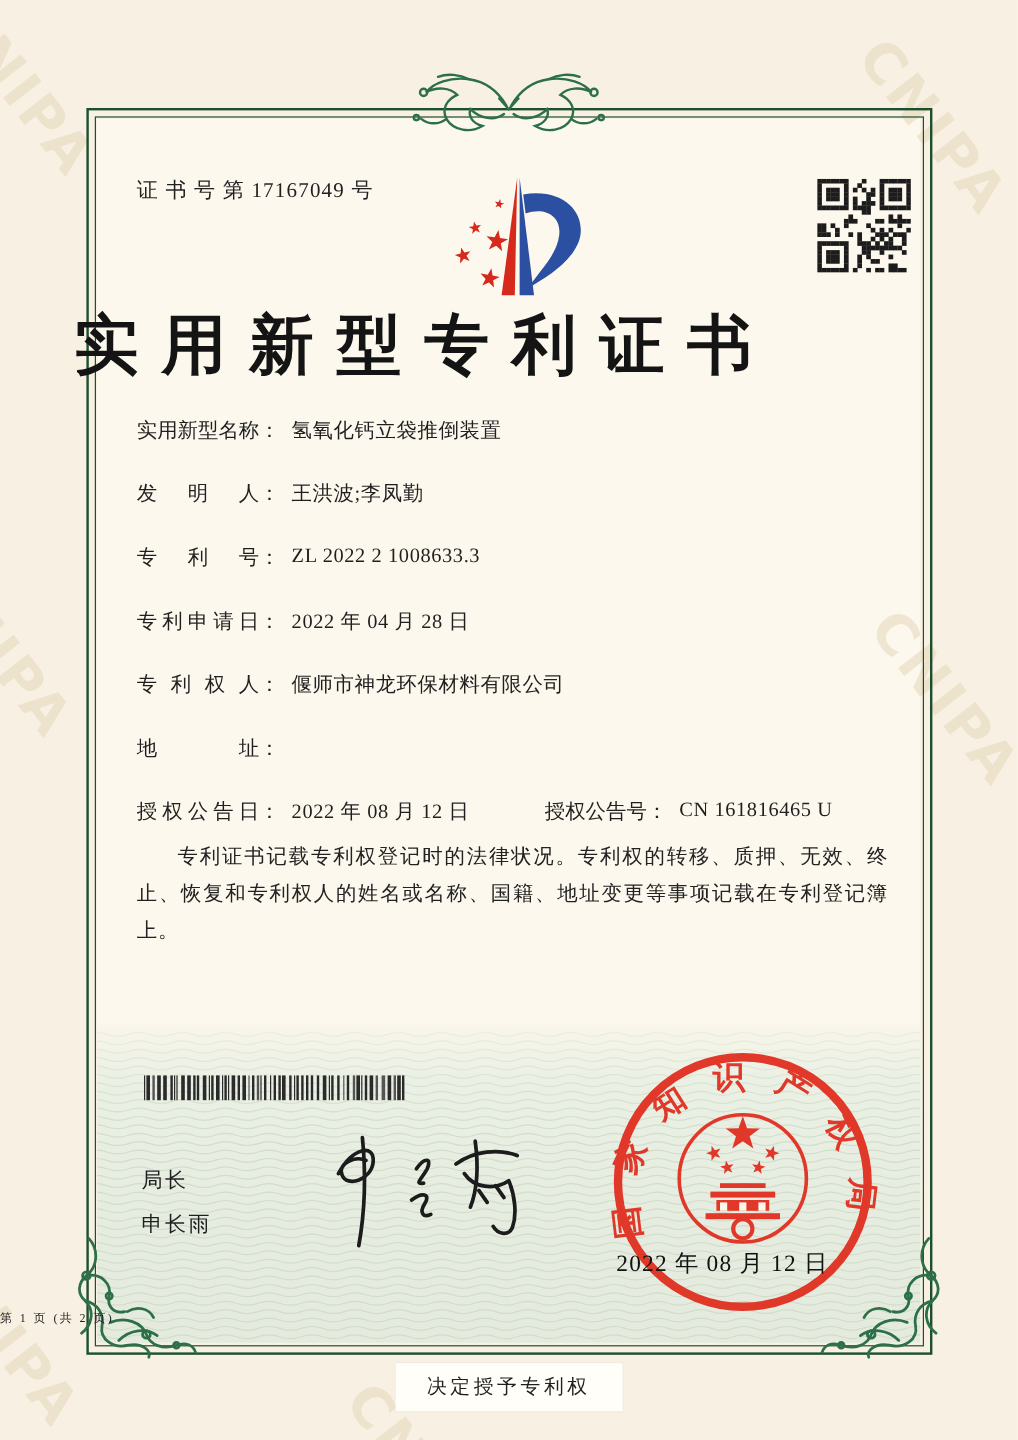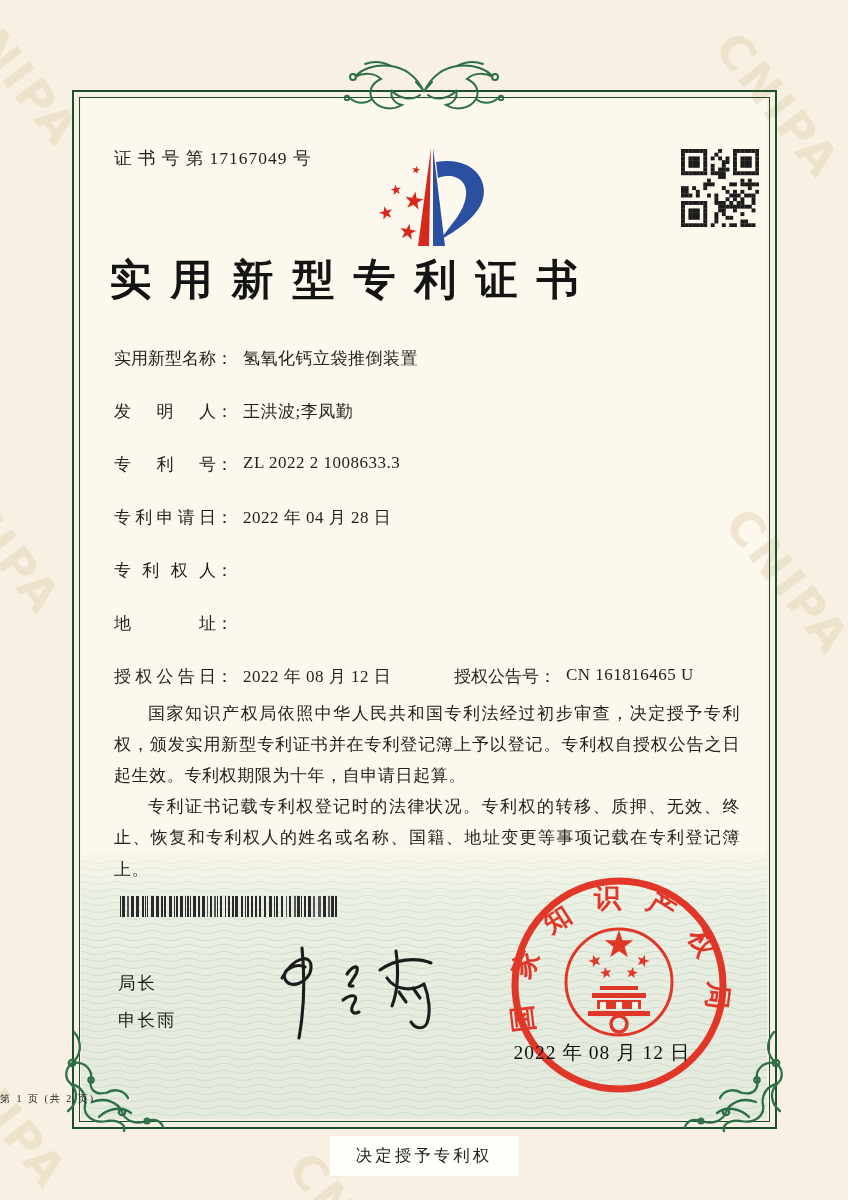--- a/index.html
+++ b/index.html
@@ -20,21 +20,21 @@
   .inner-bg{left:81px;top:99px;width:686px;height:1020px;background:#fcf8ed;z-index:1;}
   .frame-outer{left:72px;top:90px;width:701px;height:1035px;border:2.5px solid #1b4f2e;z-index:4;}
   .frame-inner{left:79px;top:97px;width:689px;height:1023px;border:1px solid #1b4f2e;z-index:4;}
   .band{left:81px;top:854px;width:686px;height:265px;z-index:3;
     background:linear-gradient(180deg,#f9f5ea 0%,#eaf0e4 18%,#e6ede0 60%,#e4ebde 100%);}
   .band svg{display:block;}
   .ornament{z-index:5;}
   .cert-no{left:114px;top:146px;font-size:17.5px;letter-spacing:1px;z-index:6;}
   .logo{left:356px;top:134px;z-index:6;}
   .qr{left:681px;top:149px;z-index:6;}
-  .title{left:0;top:252px;width:688px;text-align:center;font-size:42px;font-weight:bold;
+  .title{left:0;top:252px;width:688px;text-align:center;font-size:54px;font-weight:bold;
     letter-spacing:19px;padding-left:19px;box-sizing:border-box;z-index:6;color:#141414;}
   .fields{left:114px;top:347px;width:560px;z-index:6;font-size:17px;}
   .field-row{height:53px;display:flex;align-items:flex-start;position:relative;}
   .field-label{display:inline-block;width:102px;text-align:justify;text-align-last:justify;}
   .field-colon{margin-right:10px;}
   .field-value{white-space:nowrap;letter-spacing:.5px;}
   .pair2{position:absolute;left:340px;top:0;display:flex;}
   .pair2 .field-label{width:85px;}
   .paras{left:114px;top:698px;width:626px;z-index:6;font-size:17px;line-height:1.83;
     text-align:justify;letter-spacing:.6px;color:#222;}
@@ -390,39 +390,39 @@
     <span class="field-value">ZL 2022 2 1008633.3</span>
   </div>
   <div class="field-row">
     <span class="field-label">专利申请日</span>
       <span class="field-colon">：</span>
     <span class="field-value">2022 年 04 月 28 日</span>
   </div>
   <div class="field-row">
     <span class="field-label">专利权人</span>
       <span class="field-colon">：</span>
+    <span class="field-value">偃师市神龙环保材料有限公司</span>
   </div>
   <div class="field-row">
     <span class="field-label">地址</span>
       <span class="field-colon">：</span>
   </div>
   <div class="field-row">
     <span class="field-label">授权公告日</span>
       <span class="field-colon">：</span>
     <span class="field-value">2022 年 08 月 12 日</span>
     <span class="pair2">
       <span class="field-label">授权公告号</span>
         <span class="field-colon">：</span>
       <span class="field-value">CN 161816465 U</span>
     </span>
   </div>
 </div>
 
 <div class="abs paras">
-  <p>国家知识产权局依照中华人民共和国专利法经过初步审查，决定授予专利权，颁发实用新型专利证书并在专利登记簿上予以登记。专利权自授权公告之日起生效。专利权期限为十年，自申请日起算。</p>
   <p>专利证书记载专利权登记时的法律状况。专利权的转移、质押、无效、终止、恢复和专利权人的姓名或名称、国籍、地址变更等事项记载在专利登记簿上。</p>
 </div>
 
 <svg class="abs barcode" id="barcode" width="222" height="21">
     <rect x="0" y="0" width="1" height="21" fill="#2a2a2a"></rect>
     <rect x="2" y="0" width="3" height="21" fill="#2a2a2a"></rect>
     <rect x="7" y="0" width="2" height="21" fill="#555"></rect>
     <rect x="11" y="0" width="3" height="21" fill="#2a2a2a"></rect>
     <rect x="16" y="0" width="3" height="21" fill="#2a2a2a"></rect>
     <rect x="22" y="0" width="2" height="21" fill="#2a2a2a"></rect>

